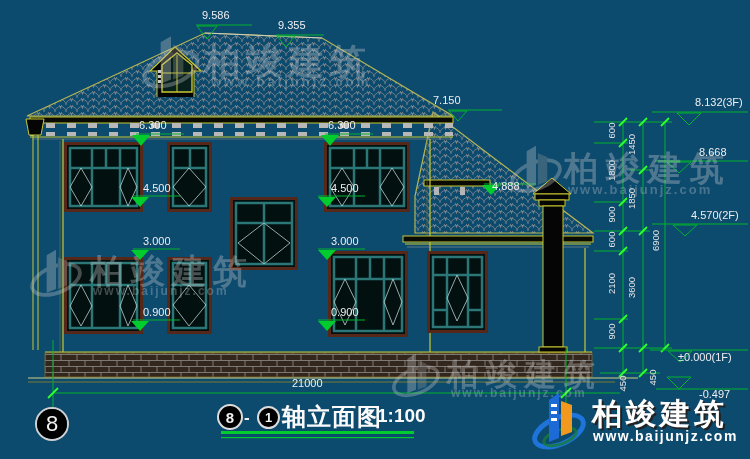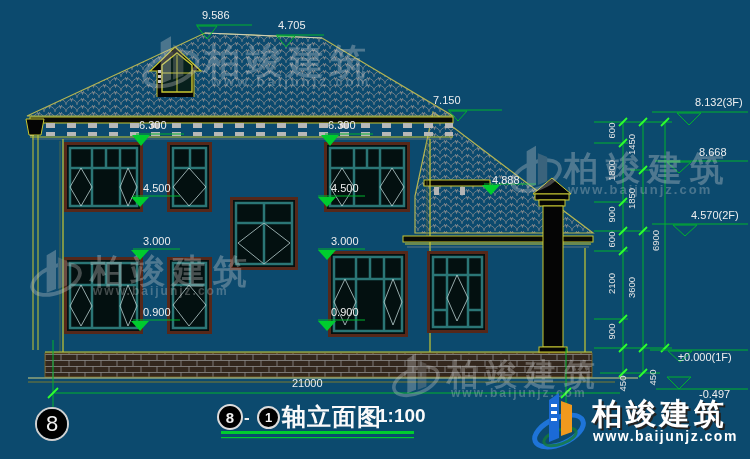--- a/index.html
+++ b/index.html
@@ -217,27 +217,27 @@
     <circle cx="52" cy="424" r="16" fill="none" stroke="#d0d0d0" stroke-width="2"></circle>
   </g>
 
   <g>
     <rect x="221" y="431" width="193" height="3" fill="#00cc2e"></rect>
     <rect x="221" y="437" width="193" height="1.2" fill="#00cc2e"></rect>
   </g>
 </svg>
 
 <div class="lbl" style="left:202px;top:9px">9.586</div>
-<div class="lbl" style="left:278px;top:19px">4.705</div>
+<div class="lbl" style="left:278px;top:19px">9.355</div>
 <div class="lbl" style="left:433px;top:94px">7.150</div>
 <div class="lbl" style="left:139px;top:119px">6.300</div>
 <div class="lbl" style="left:328px;top:119px">6.300</div>
 <div class="lbl" style="left:143px;top:182px">4.500</div>
 <div class="lbl" style="left:331px;top:182px">4.500</div>
-<div class="lbl" style="left:492px;top:174px">4.888</div>
+<div class="lbl" style="left:492px;top:180px">4.888</div>
 <div class="lbl" style="left:143px;top:235px">3.000</div>
 <div class="lbl" style="left:331px;top:235px">3.000</div>
 <div class="lbl" style="left:143px;top:306px">0.900</div>
 <div class="lbl" style="left:331px;top:306px">0.900</div>
 <div class="lbl" style="left:292px;top:377px">21000</div>
 
 <div class="lbl" style="left:695px;top:96px">8.132(3F)</div>
 <div class="lbl" style="left:699px;top:146px">8.668</div>
 <div class="lbl" style="left:691px;top:209px">4.570(2F)</div>
 <div class="lbl" style="left:678px;top:351px">±0.000(1F)</div>

